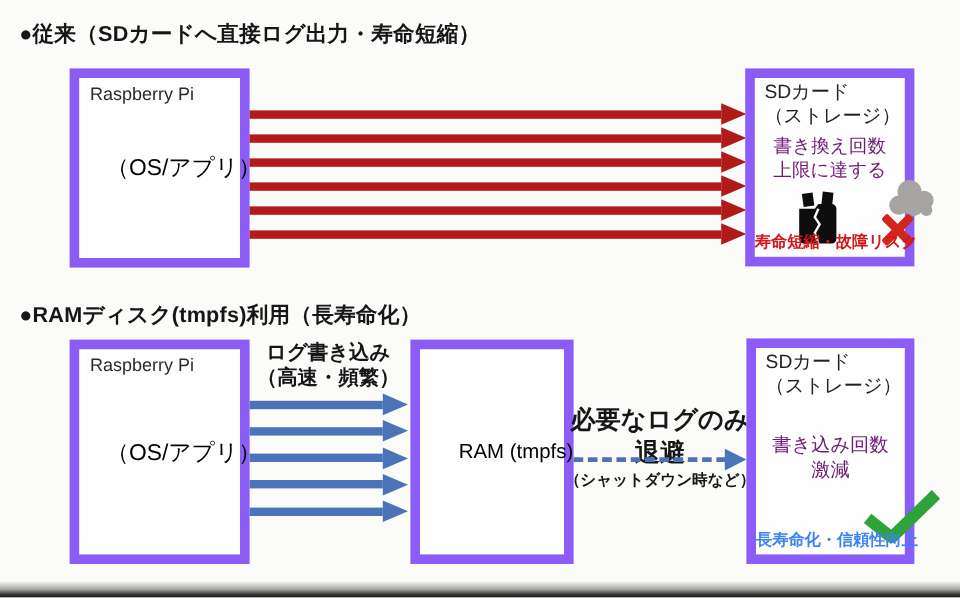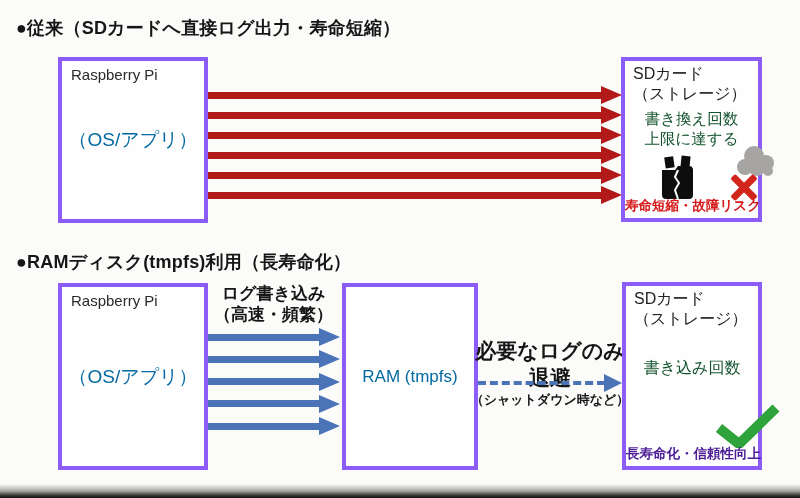--- a/index.html
+++ b/index.html
@@ -5,33 +5,33 @@
   html,body{margin:0;padding:0;}
   .stage{
     position:relative;width:800px;height:498px;overflow:hidden;
     background:#fbfbf9;
     font-family:"Liberation Sans","DejaVu Sans",sans-serif;
     color:#1c1c1c;
   }
   .abs{position:absolute;}
   .section-title{font-size:18px;font-weight:bold;letter-spacing:.2px;color:#161616;}
   .box{
-    position:absolute;border:4px solid #8b5cf6;background:#fefefe;
+    position:absolute;border:8px solid #8b5cf6;background:#fefefe;
     box-sizing:border-box;
   }
   .box .corner-label{position:absolute;top:5px;left:9px;font-size:15px;color:#2a2a2a;}
   .box .center-body{
     position:absolute;top:50%;left:0;width:100%;transform:translateY(-50%);
-    text-align:center;font-size:19px;font-weight:500;color:#0369a1;
+    text-align:center;font-size:19px;font-weight:500;color:#000000;padding-left:20px;
   }
   .sd-title{position:absolute;top:3px;left:8px;font-size:16px;line-height:1.28;font-weight:500;color:#222;}
-  .sd-body{position:absolute;left:0;width:100%;text-align:center;font-size:15.5px;line-height:1.3;font-weight:500;color:#14532d;}
+  .sd-body{position:absolute;left:0;width:100%;text-align:center;font-size:15.5px;line-height:1.3;font-weight:500;color:#701a75;}
   .caption{position:absolute;bottom:3px;left:0;width:100%;text-align:center;font-size:13.5px;font-weight:bold;white-space:nowrap;}
   .caption.risk{color:#d51717;}
-  .caption.benefit{color:#4c1d95;}
+  .caption.benefit{color:#3b82f6;}
 
   
   .arrow-group{position:absolute;display:flex;flex-direction:column;justify-content:space-between;}
   .arrows-red{--ac:#b21919;}
   .arrows-blue{--ac:#4a73b8;}
   .arrow{display:flex;align-items:center;width:100%;}
   .arrow .shaft{flex:1;height:7px;background:var(--ac);display:block;}
   .arrow .head{display:block;width:0;height:0;border-top:9.5px solid transparent;
     border-bottom:9.5px solid transparent;border-left:21px solid var(--ac);}
 
@@ -181,20 +181,21 @@
   <div class="abs dash-line"></div>
   <div class="abs dash-head"></div>
 
   <div class="box" style="left:622px;top:282px;width:140px;height:188px;overflow:visible;">
     <div class="sd-title">
       <div>SDカード</div>
       <div>（ストレージ）</div>
     </div>
     <div class="sd-body" style="top:72px;font-size:16px;">
       <div>書き込み回数</div>
+      <div>激減</div>
     </div>
 
     <svg class="abs" style="left:88px;top:118px;" width="68" height="44" viewBox="0 0 68 44">
       <polyline points="5,24 25,40 62,4" fill="none" stroke="#2fa33b" stroke-width="10"></polyline>
     </svg>
 
     <div class="caption benefit">長寿命化・信頼性向上</div>
   </div>
 
   <div class="abs bottom-bar"></div>

